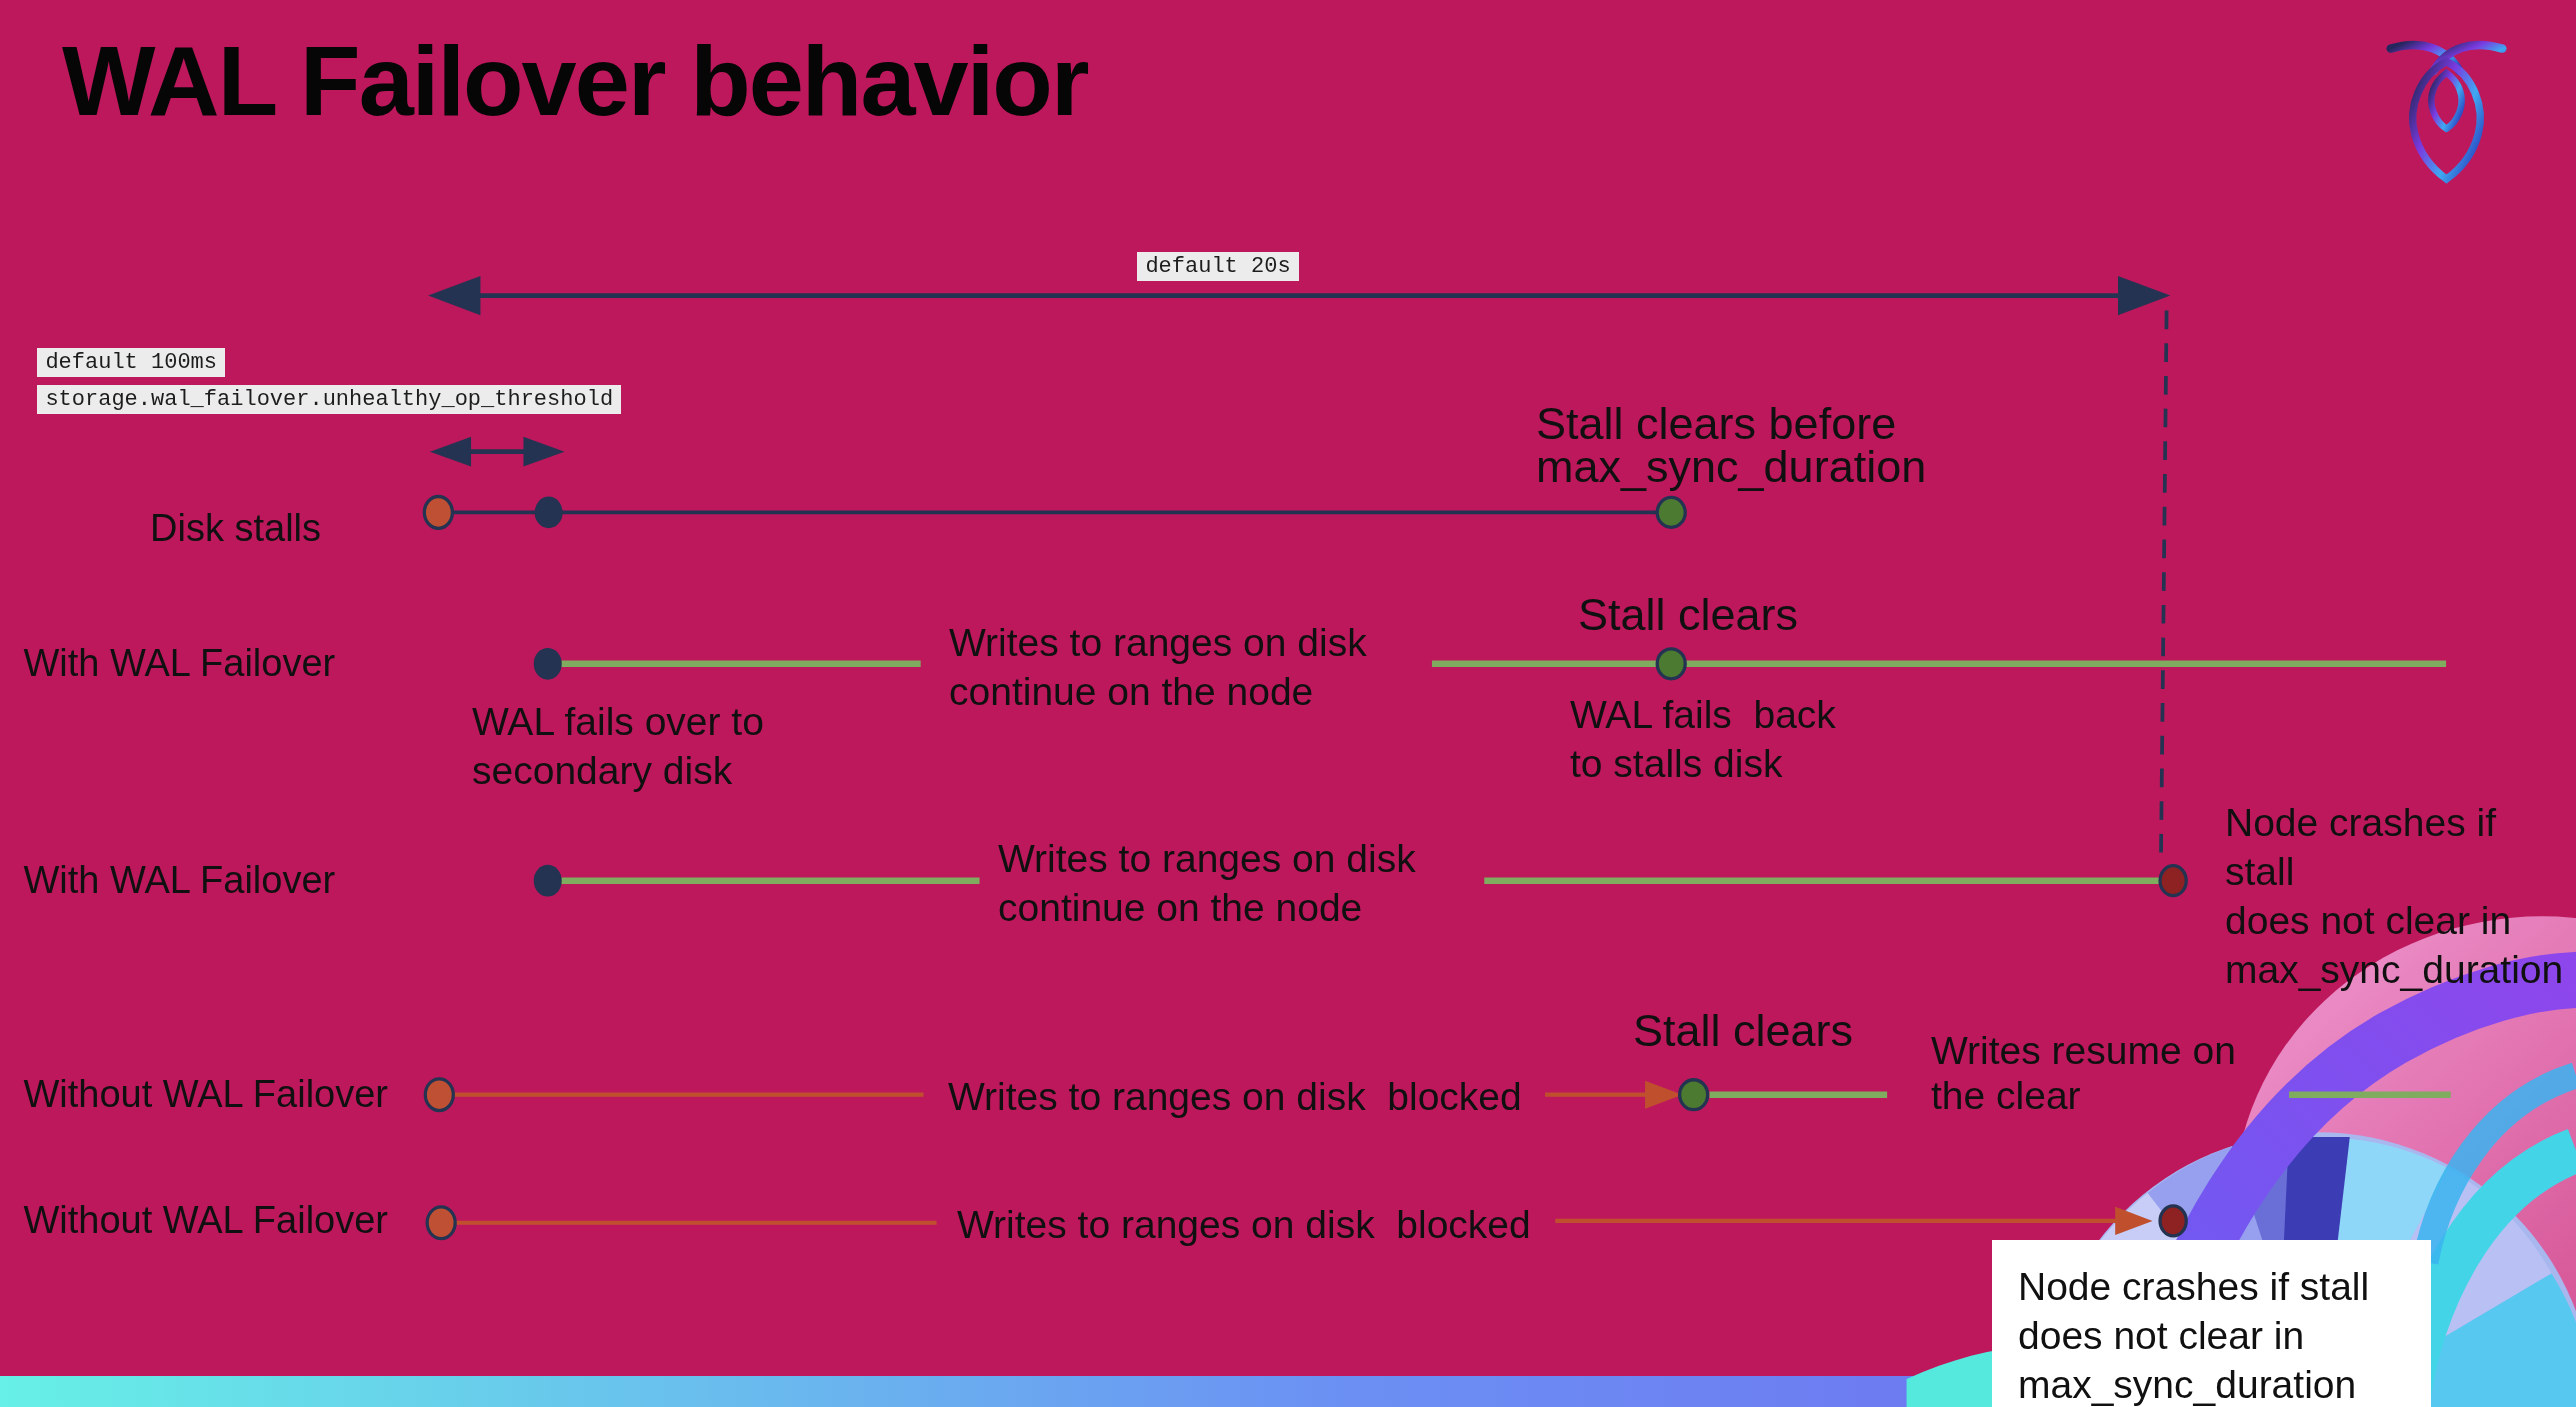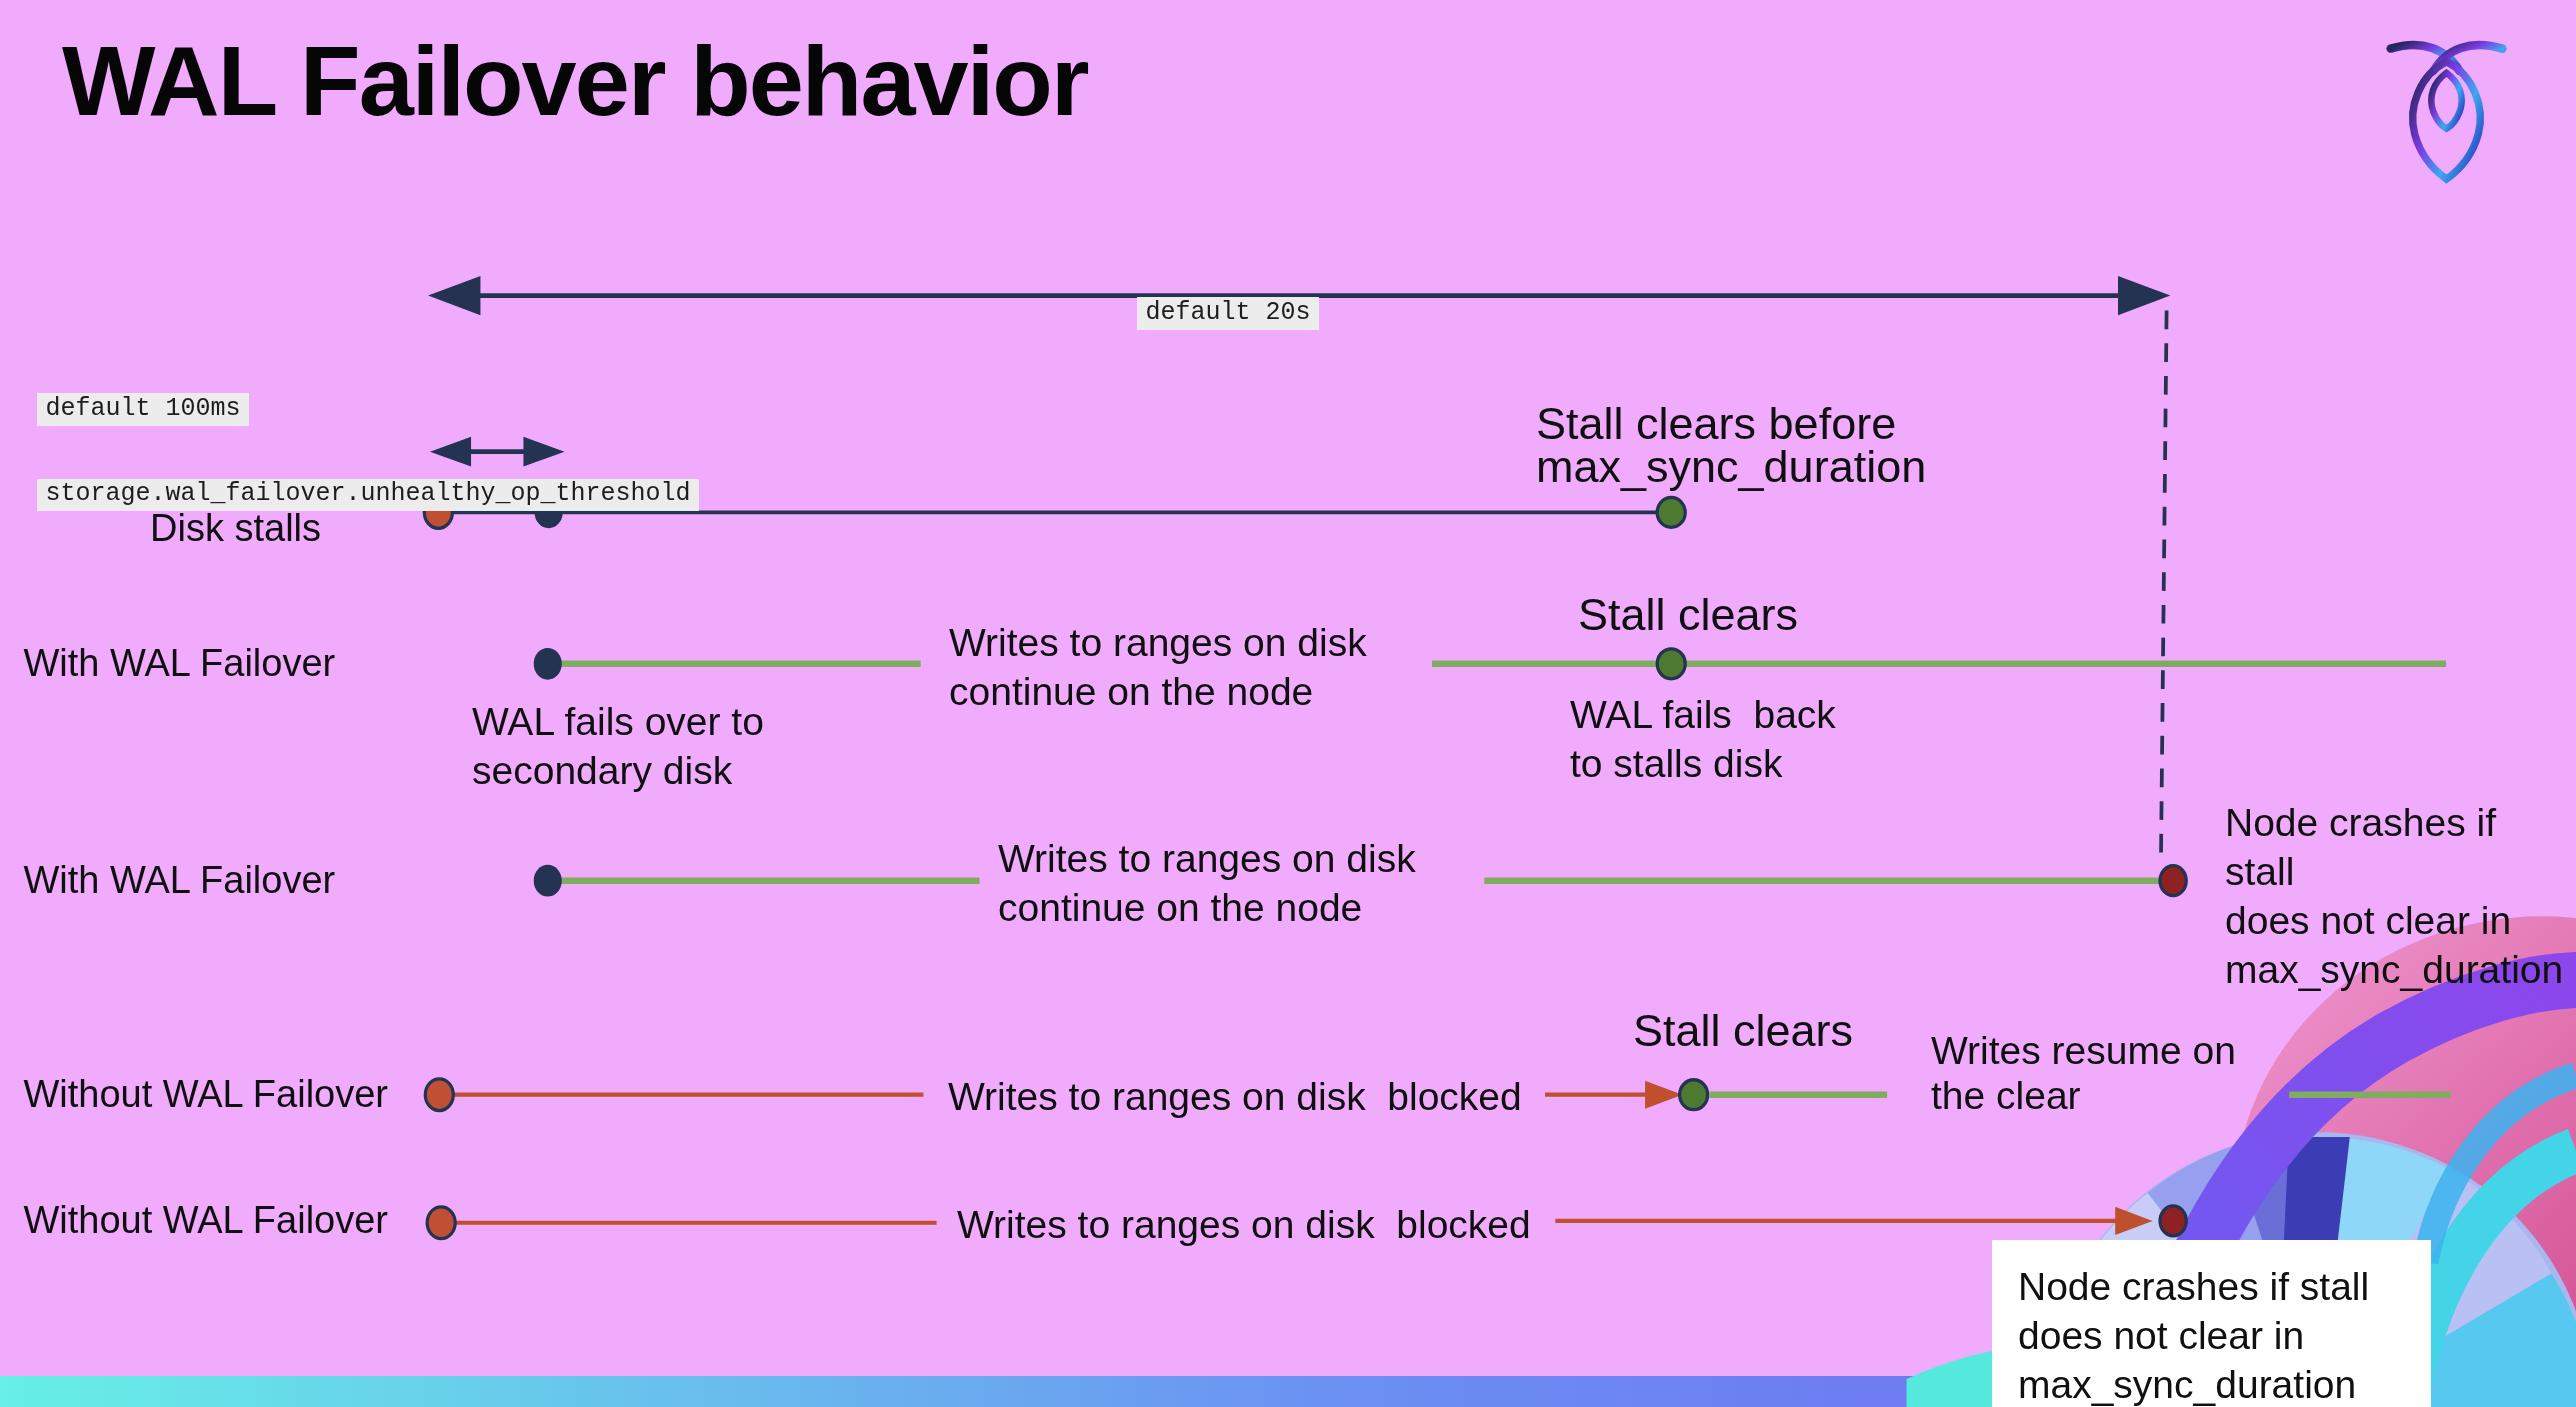--- a/index.html
+++ b/index.html
@@ -1,22 +1,22 @@
 <!DOCTYPE html>
 <html style="font-size:15px"><head>
 <meta charset="utf-8">
 <style>
   html,body{margin:0;padding:0;background:#ffffff;}
-  .slide{position:relative;width:2576px;height:1408px;background:#f0abfc;overflow:hidden;
+  .slide{position:relative;width:2576px;height:1408px;background:#be185d;overflow:hidden;
          font-family:"Liberation Sans",sans-serif;color:#101010;}
   .title{position:absolute;left:62px;top:24px;font-size:99px;font-weight:bold;
          letter-spacing:-1.9px;color:#060606;}
   .cfg{position:absolute;display:flex;flex-direction:column;align-items:flex-start;gap:2.8px;z-index:4;}
-  .mono-label{font-family:"Liberation Mono","DejaVu Sans Mono",monospace;font-size:25px;
-              color:#1d1d1d;background:#ececec;padding:1.9px 8.4px;line-height:1.15;display:inline-block;margin-top:45px;}
+  .mono-label{font-family:"Liberation Mono","DejaVu Sans Mono",monospace;font-size:22px;
+              color:#1d1d1d;background:#ececec;padding:1.9px 8.4px;line-height:1.15;display:inline-block;}
   .rowlabel{position:absolute;font-size:38px;line-height:45px;color:#101010;z-index:5;}
   .note{position:absolute;font-size:39px;line-height:49px;color:#101010;white-space:pre-wrap;z-index:5;}
   .small{font-size:45px;line-height:43px;}
   .center{text-align:left;}
   .lines-svg{position:absolute;left:0;top:0;z-index:3;pointer-events:none;}
   .deco-svg{position:absolute;left:1869px;top:907px;z-index:1;pointer-events:none;}
   .logo-svg{position:absolute;left:2385px;top:37px;z-index:5;}
   .bottom-bar{position:absolute;left:0;top:1376px;width:2576px;height:32px;z-index:0;
               background:linear-gradient(90deg,#66f0e6 0%,#6b90f3 52%,#6f63ee 100%);}
   .crash-box{position:absolute;left:1992px;top:1240px;width:439px;height:167px;background:#ffffff;z-index:4;}

